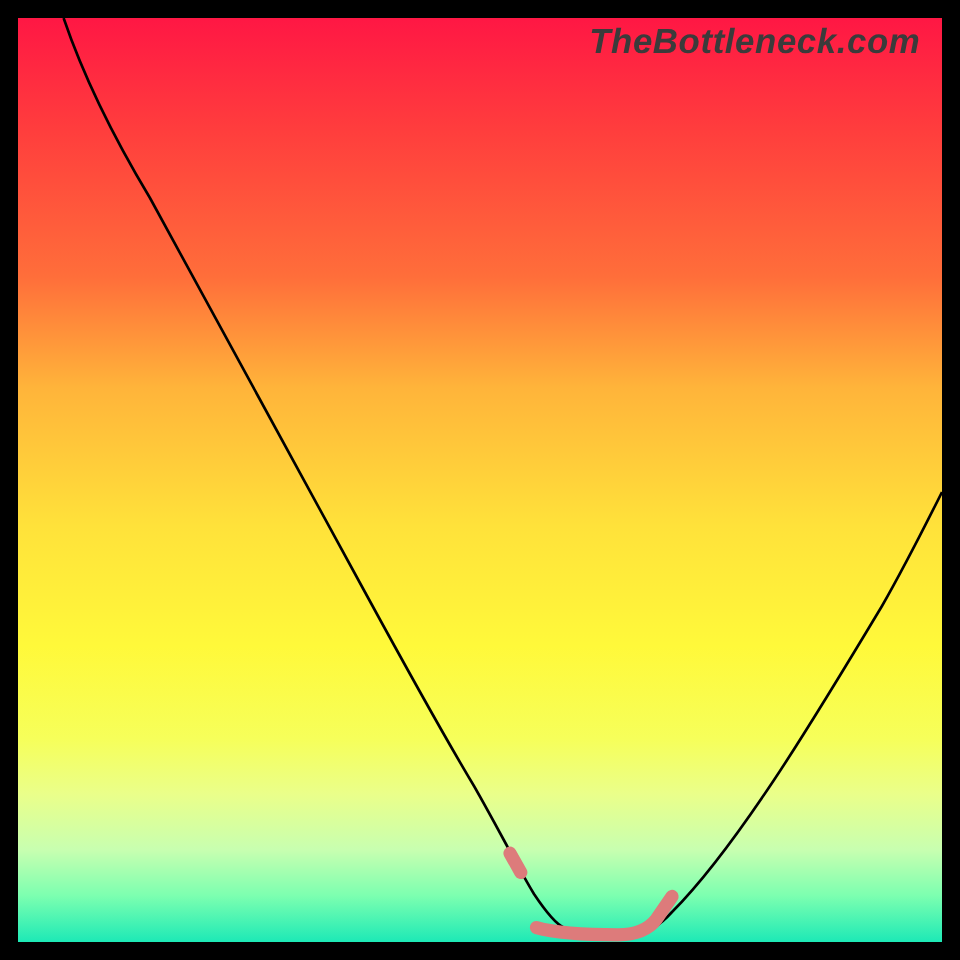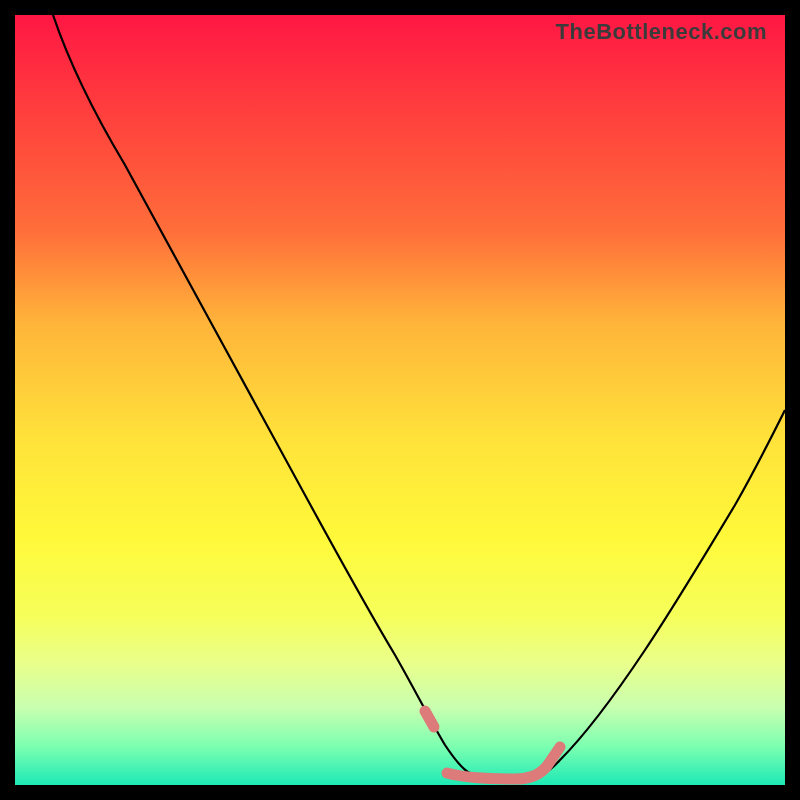--- a/index.html
+++ b/index.html
@@ -36,24 +36,25 @@
       #eaff8a 84%,
       #c8ffb0 90%,
       #7cffb0 95%,
       #1de9b6 100%
     );
   }
   .attribution {
     position: absolute;
     top: 4px;
     right: 18px;
-    font-size: 22px;
+    font-size: 29px;
     font-weight: 600;
     color: #3b3b3b;
     letter-spacing: 0.5px;
+    font-style: italic;
   }
   svg.curve {
     position: absolute;
     left: 0;
     top: 0;
     width: 770px;
     height: 770px;
   }
 </style>
 </head>

